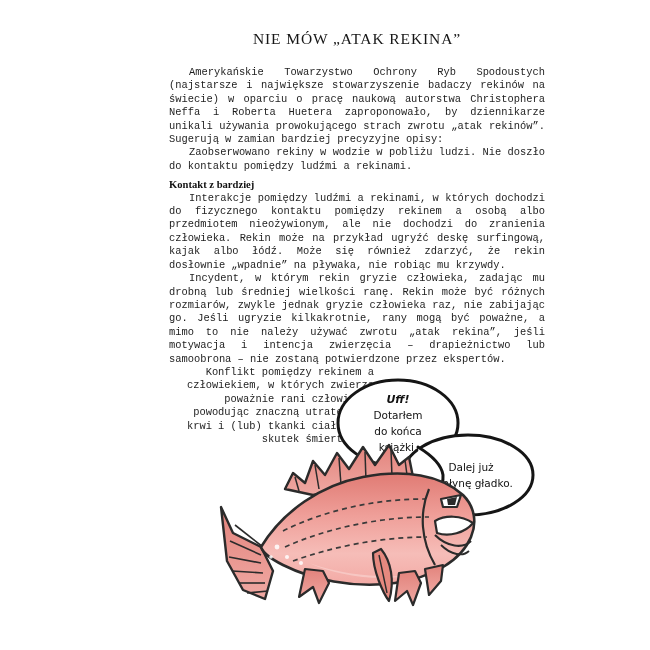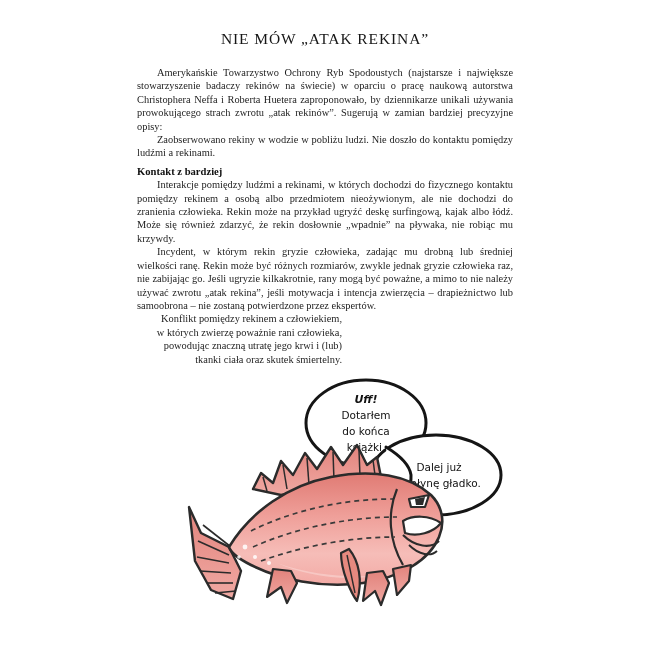--- a/index.html
+++ b/index.html
@@ -13,20 +13,21 @@
     position: relative;
     overflow: hidden;
     font-family: "Liberation Serif", "DejaVu Serif", serif;
     color: #1a1a1a;
   }
 
   #page {
     position: absolute;
     inset: 0;
     background: #ffffff;
+    margin-left: 32px;
   }
 
   
   .text-col {
     position: absolute;
     left: 137px;
     top: 30px;
     width: 376px;
   }
 
@@ -42,20 +43,21 @@
 
   p.body {
     margin: 0;
     font-size: 10.4px;
     line-height: 13.4px;
     text-align: justify;
     text-indent: 20px;
     color: #1d1d1d;
     -webkit-hyphens: auto;
     hyphens: auto;
+    font-family: Liberation Mono, monospace;
   }
 
   h3.sub {
     margin: 5px 0 0 0;
     font-size: 10.6px;
     line-height: 13.4px;
     font-weight: bold;
     text-align: left;
     color: #111111;
   }

